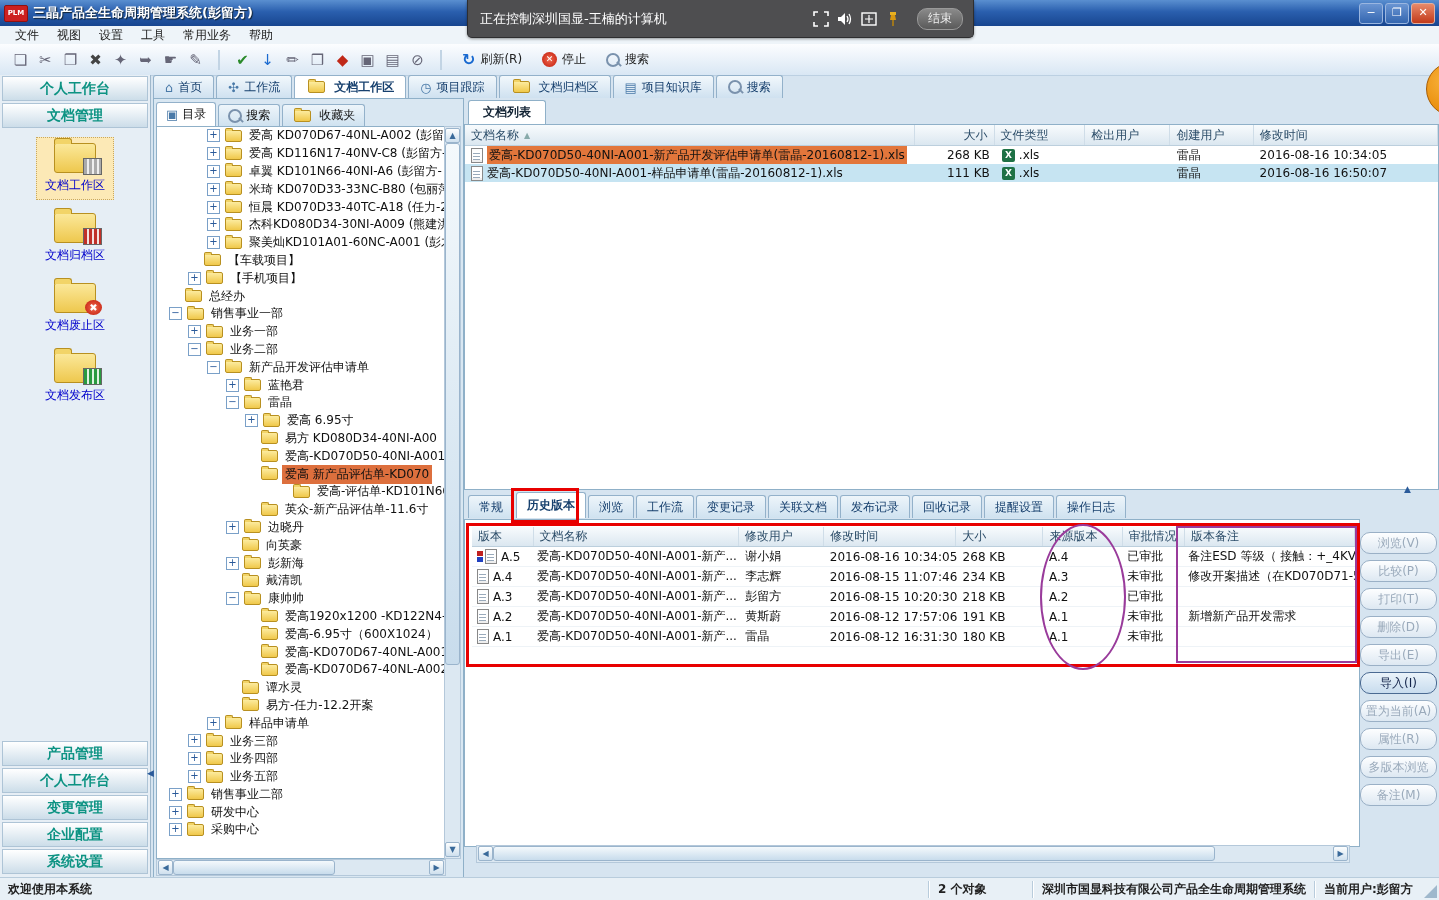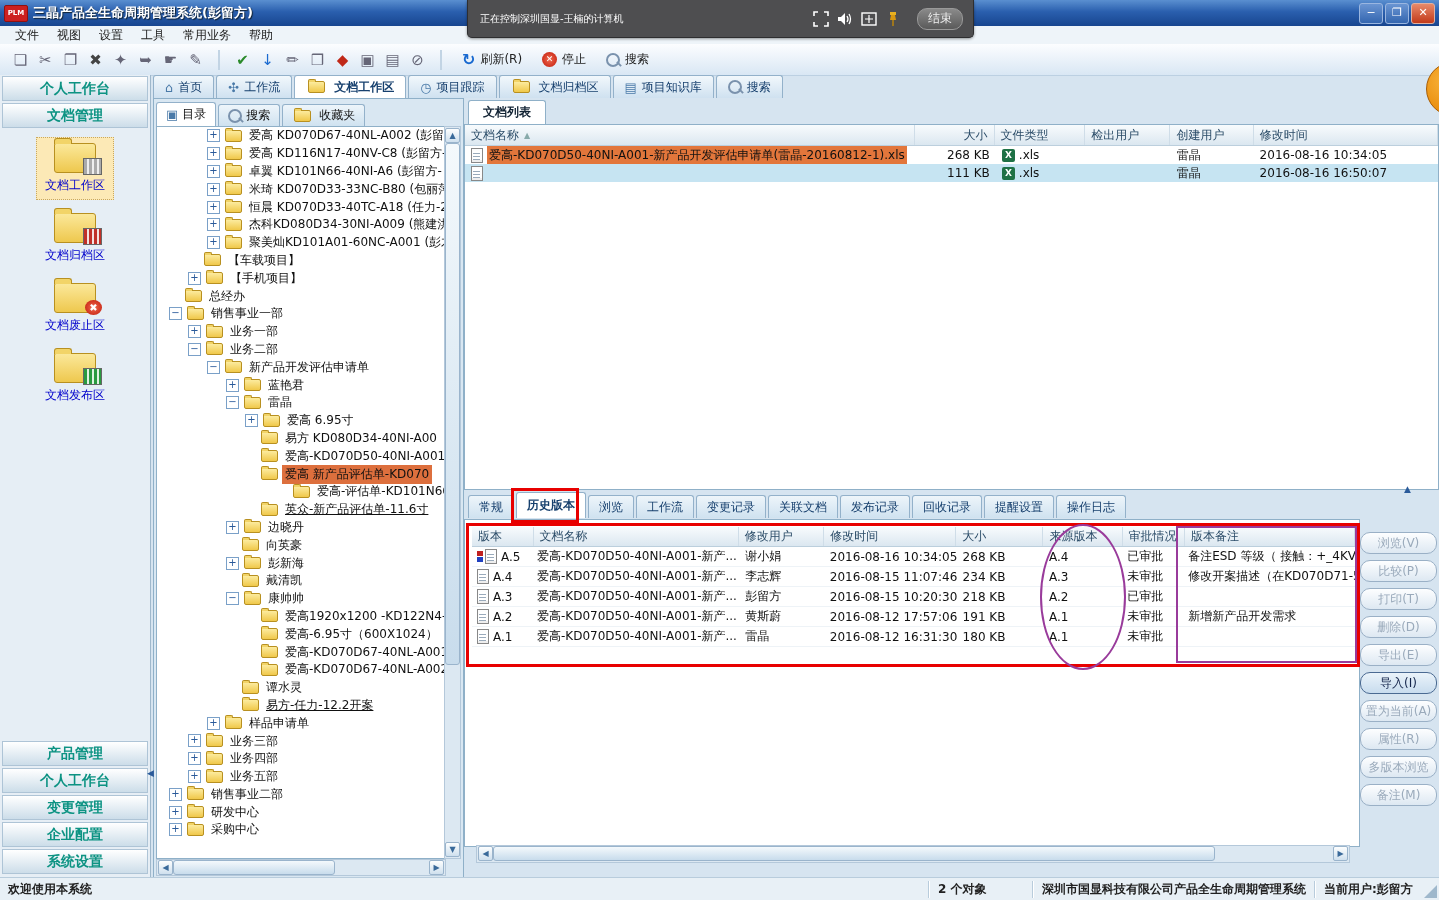--- a/index.html
+++ b/index.html
@@ -14,21 +14,21 @@
   .title-text{font-weight:bold;font-size:13px;text-shadow:1px 1px 1px #123;}
   .win-btns{position:absolute;right:4px;top:3px;display:flex;gap:2px;}
   .wbtn{width:22px;height:19px;border:1px solid #9ab6e0;border-radius:3px;
     background:linear-gradient(#6a95d2,#3466b0);color:#fff;font-size:11px;line-height:17px;text-align:center;}
   .wbtn.close{background:linear-gradient(#e88a6a,#c23a1a);border-color:#e0b0a0;font-weight:bold;}
 
   
   .remote{position:absolute;left:467px;top:0;width:505px;height:37px;background:#4e4e50;
     border:1px solid #2e2e30;border-top:none;border-radius:0 0 5px 5px;display:flex;align-items:center;
     color:#fff;z-index:50;box-shadow:0 1px 3px rgba(0,0,0,.4);}
-  .remote-text{margin-left:12px;font-size:10px;}
+  .remote-text{margin-left:12px;font-size:13px;}
   .ric{width:24px;height:22px;display:flex;align-items:center;justify-content:center;}
   .end-btn{width:44px;height:20px;border:1px solid #999;border-radius:10px;margin-left:12px;margin-right:10px;
     background:linear-gradient(#8a8a8a,#5a5a5a);color:#eee;font-size:12px;display:flex;align-items:center;justify-content:center;}
 
   
   .menubar{position:absolute;left:0;top:26px;width:1439px;height:18px;background:#eef4f9;
     border-bottom:1px solid #cddcea;display:flex;align-items:center;padding-left:6px;}
   .menu-item{padding:0 9px;color:#222;}
   .toolbar{position:absolute;left:0;top:44px;width:1439px;height:31px;
     background:linear-gradient(#fcfdff,#d9e7f4);border-bottom:1px solid #bcd0e2;display:flex;align-items:center;padding-left:8px;}
@@ -424,21 +424,21 @@
         <div class="trow" style="padding-left: 88px;">
           <span class="expspace"></span>
           <span class="fold"></span>
           <span class="tlabel selected">爱高 新产品评估单-KD070</span>
         </div>
         <div class="trow" style="padding-left: 120px;">
           <span class="expspace"></span>
           <span class="fold"></span>
           <span class="tlabel">爱高-评估单-KD101N66-40</span>
         </div>
-        <div class="trow" style="padding-left: 88px; text-decoration: underline;">
+        <div class="trow" style="padding-left: 88px;">
           <span class="expspace"></span>
           <span class="fold"></span>
           <span class="tlabel">英众-新产品评估单-11.6寸</span>
         </div>
         <div class="trow" style="padding-left: 69px;">
           <span class="exp">+</span>
           <span class="fold"></span>
           <span class="tlabel">边晓丹</span>
         </div>
         <div class="trow" style="padding-left: 69px;">
@@ -479,21 +479,21 @@
         <div class="trow" style="padding-left: 88px;">
           <span class="expspace"></span>
           <span class="fold"></span>
           <span class="tlabel">爱高-KD070D67-40NL-A002</span>
         </div>
         <div class="trow" style="padding-left: 69px;">
           <span class="expspace"></span>
           <span class="fold"></span>
           <span class="tlabel">谭水灵</span>
         </div>
-        <div class="trow" style="padding-left: 69px; text-decoration: underline;">
+        <div class="trow" style="padding-left: 69px;">
           <span class="expspace"></span>
           <span class="fold"></span>
           <span class="tlabel">易方-任力-12.2开案</span>
         </div>
         <div class="trow" style="padding-left: 50px;">
           <span class="exp">+</span>
           <span class="fold"></span>
           <span class="tlabel">样品申请单</span>
         </div>
         <div class="trow" style="padding-left: 31px;">
@@ -575,20 +575,21 @@
             <span class="xlsic">X</span>
             <span>.xls</span>
           </span>
           <span class="dl-cell" style="width: 78px;"></span>
           <span class="dl-cell" style="width: 76px;">雷晶</span>
           <span class="dl-cell" style="width: 185px;">2016-08-16 10:34:05</span>
         </div>
         <div class="dl-row row-blue">
           <span class="dl-cell" style="width: 472px;">
             <span class="docic"></span>
+            <span>爱高-KD070D50-40NI-A001-样品申请单(雷晶-20160812-1).xls</span>
           </span>
           <span class="dl-cell" style="width: 72px; justify-content: flex-end;">111 KB</span>
           <span class="dl-cell" style="width: 84px;">
             <span class="xlsic">X</span>
             <span>.xls</span>
           </span>
           <span class="dl-cell" style="width: 78px;"></span>
           <span class="dl-cell" style="width: 76px;">雷晶</span>
           <span class="dl-cell" style="width: 185px;">2016-08-16 16:50:07</span>
         </div>

